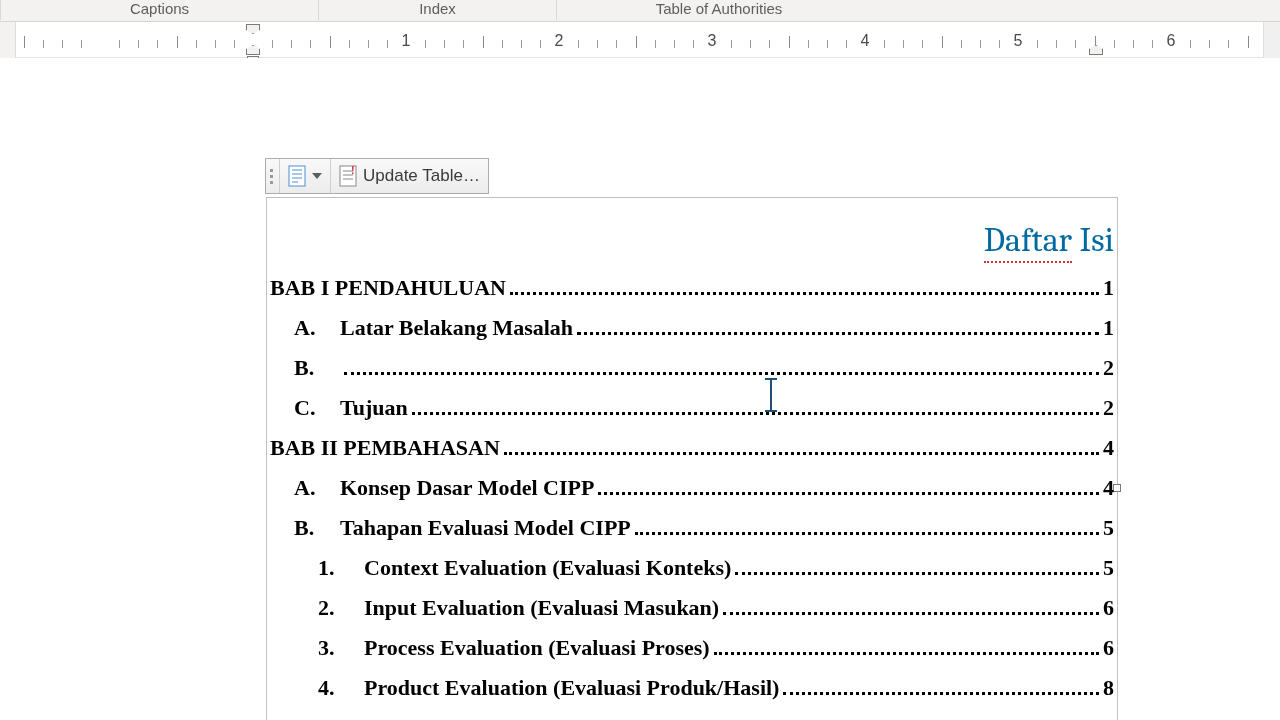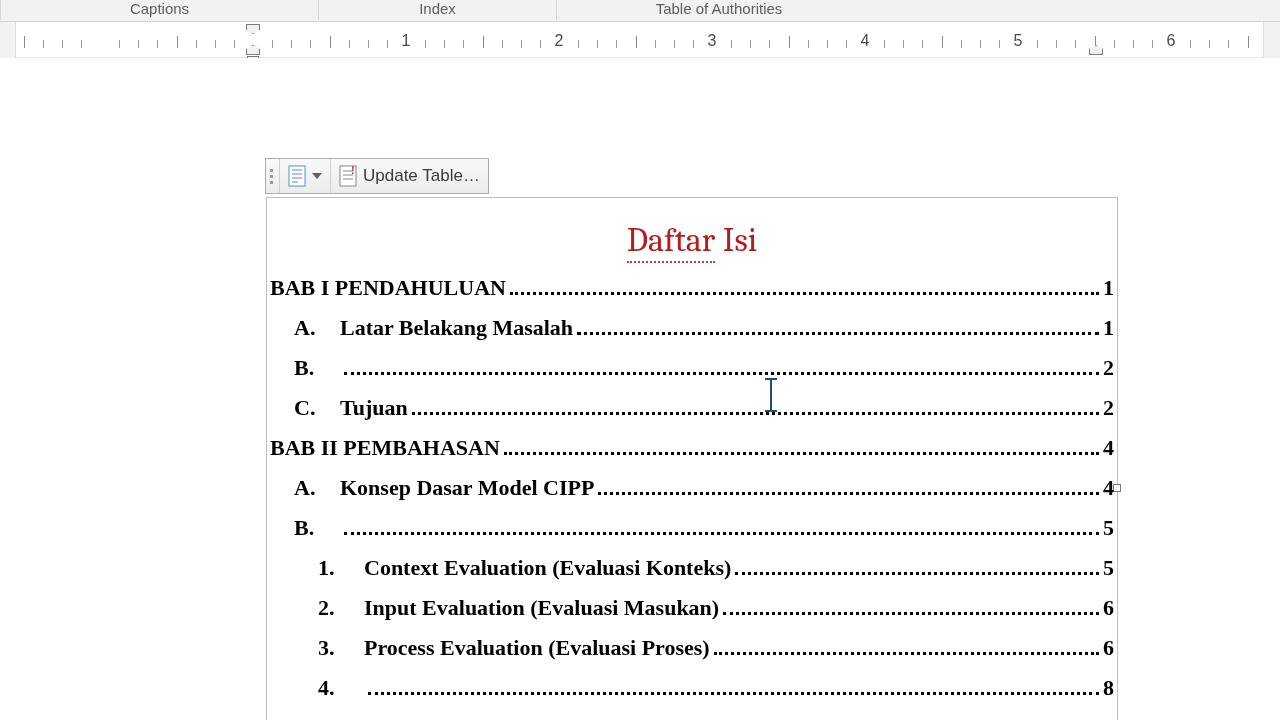--- a/index.html
+++ b/index.html
@@ -199,23 +199,23 @@
 
   
   .toc-content {
     position: absolute;
     left: 254px;
     width: 844px;
     top: 162px;
     z-index: 3;
   }
   .toc-title {
-    text-align: center;
+    text-align: right;
     font-size: 34px;
-    color: #b91c1c;
+    color: #0369a1;
     margin-bottom: 14px;
     font-family: Cambria, "Times New Roman", serif;
   }
   .toc-title span.sp {
     border-bottom: 2px dotted #d13438;
     display: inline-block;
     padding-bottom: 1px;
   }
 
   .toc-row {
@@ -448,20 +448,21 @@
           <span class="pg">4</span>
         </div>
         <div class="toc-row level2">
           <span class="bullet">A.</span>
           <span class="label">Konsep Dasar Model CIPP</span>
           <span class="dots"></span>
           <span class="pg">4</span>
         </div>
         <div class="toc-row level2">
           <span class="bullet">B.</span>
+          <span class="label">Tahapan Evaluasi Model CIPP</span>
           <span class="dots"></span>
           <span class="pg">5</span>
         </div>
         <div class="toc-row level3">
           <span class="bullet">1.</span>
           <span class="label"><span class="ital">Context Evaluation</span><span class="norm"> (Evaluasi Konteks)</span></span>
           <span class="dots"></span>
           <span class="pg">5</span>
         </div>
         <div class="toc-row level3">
@@ -471,20 +472,21 @@
           <span class="pg">6</span>
         </div>
         <div class="toc-row level3">
           <span class="bullet">3.</span>
           <span class="label"><span class="ital">Process Evaluation</span><span class="norm"> (Evaluasi Proses)</span></span>
           <span class="dots"></span>
           <span class="pg">6</span>
         </div>
         <div class="toc-row level3">
           <span class="bullet">4.</span>
+          <span class="label"><span class="ital">Product Evaluation</span><span class="norm"> (Evaluasi Produk/Hasil)</span></span>
           <span class="dots"></span>
           <span class="pg">8</span>
         </div>
       </div>
   </div>
 
   <div class="text-caret" id="caret" style="left: 754px; top: 320px;"></div>
 
 </div>
 

